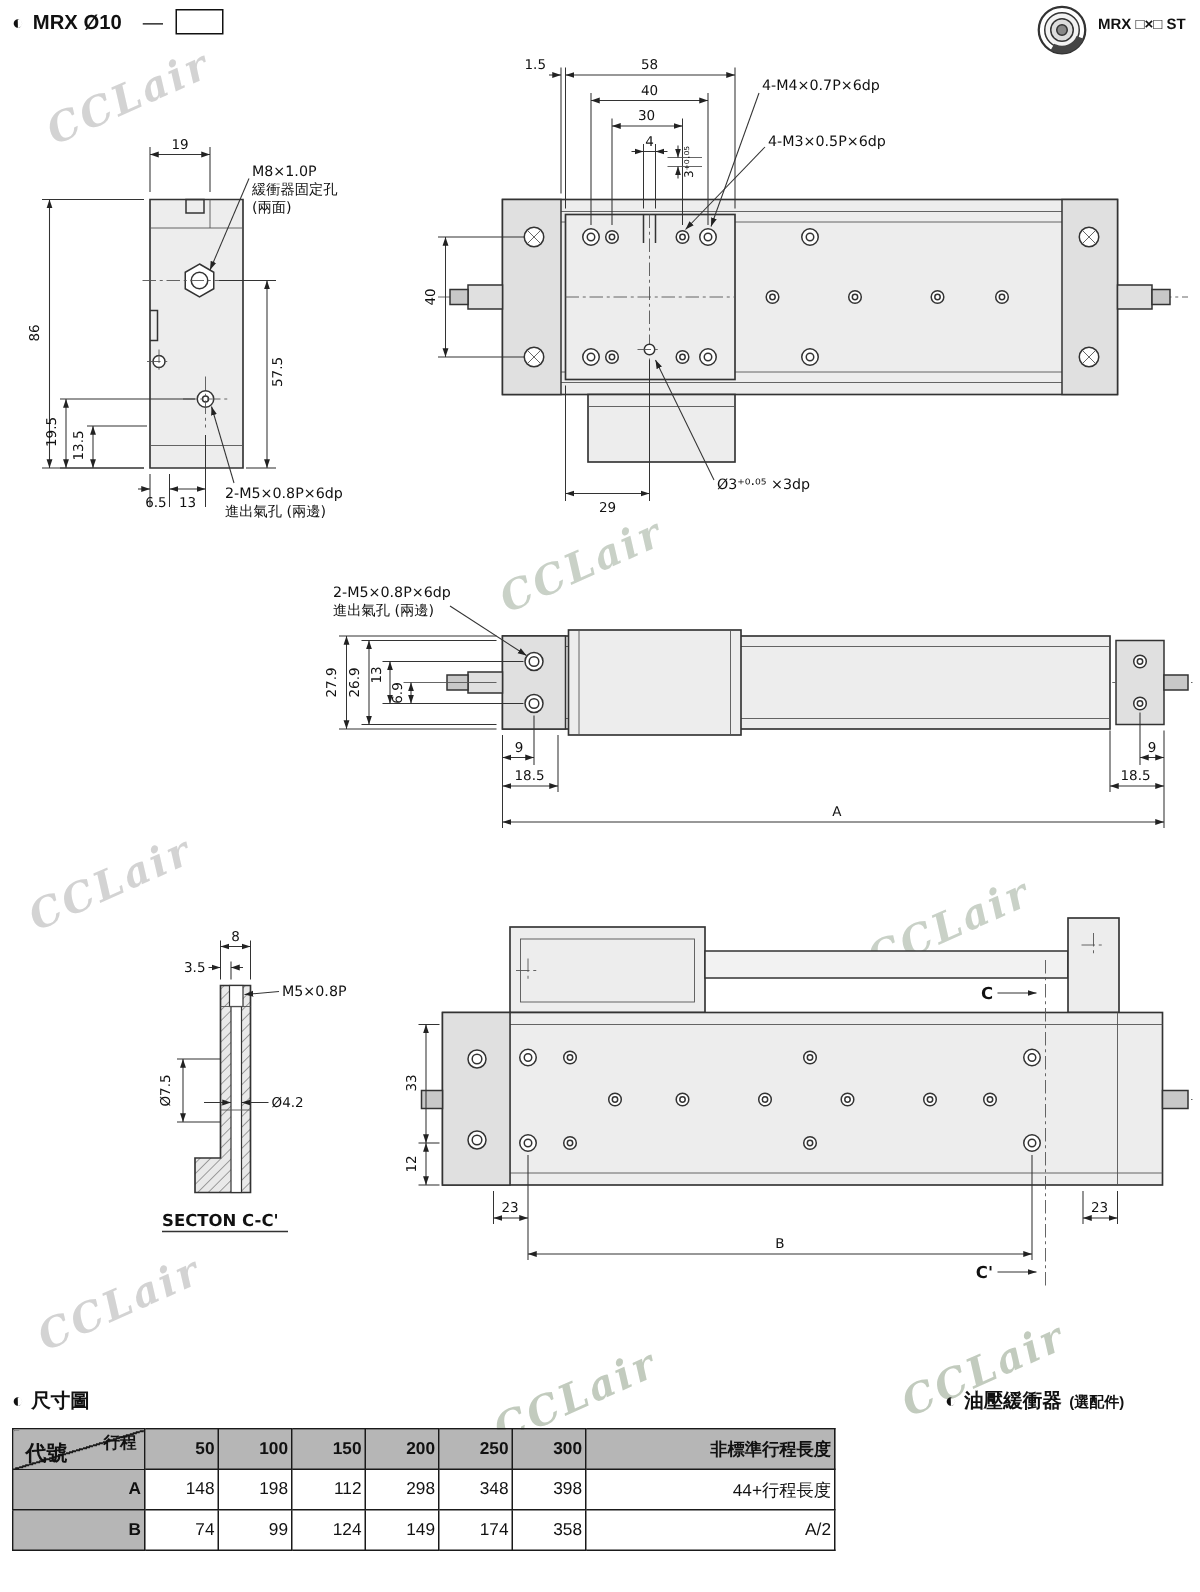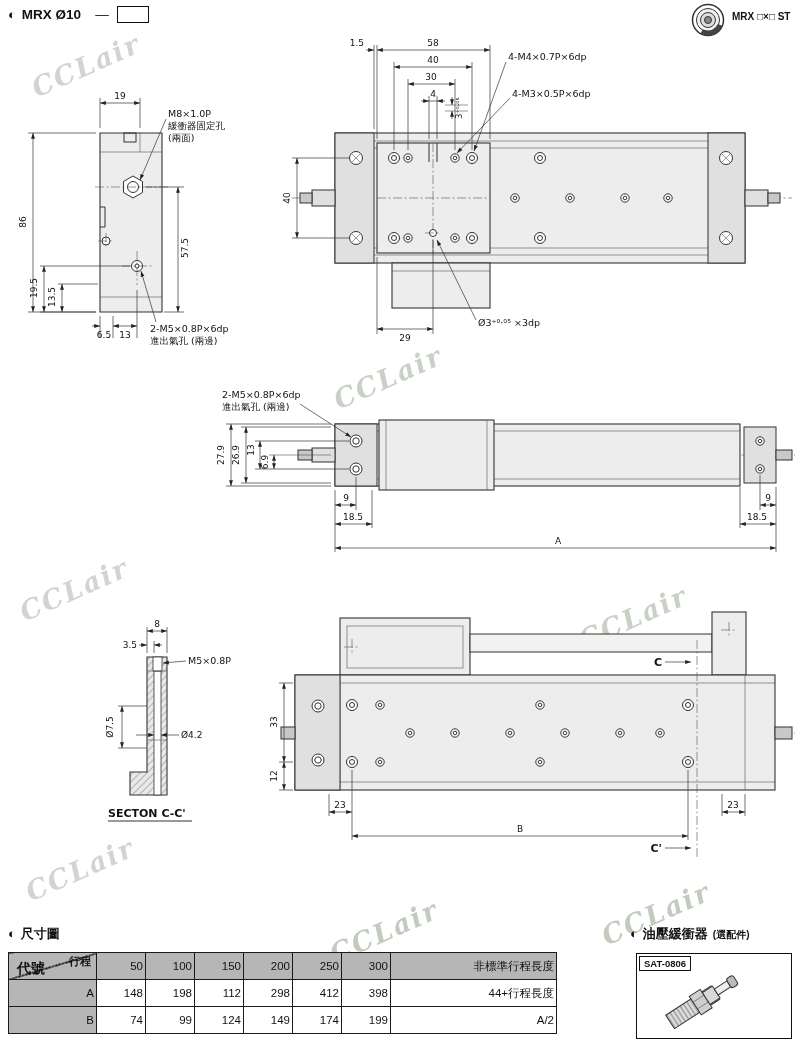--- a/index.html
+++ b/index.html
@@ -42,21 +42,21 @@
 
   
   .sec-title{position:absolute;display:flex;align-items:baseline;gap:5px;font-weight:bold;font-size:13px}
   #dim-title{left:8px;top:925px}
   #abs-title{left:630px;top:925px}
   #abs-title .sub{font-size:10px}
 
   
   table.dims{position:absolute;left:8px;top:952px;border-collapse:collapse;table-layout:fixed;font-size:11.5px}
   .dims td{border:1px solid #1a1a1a;text-align:right;height:26px;background:#fff;padding:0 2px}
-  .dims td.hd{background:#b6b6b6;font-weight:normal}
+  .dims td.hd{background:#b6b6b6;font-weight:bold}
   .dims td.corner{position:relative;background-color:#b6b6b6;font-weight:bold;
     background-image:linear-gradient(to bottom right,transparent calc(50% - .7px),#1a1a1a calc(50% - .7px),#1a1a1a calc(50% + .7px),transparent calc(50% + .7px));}
   .corner .ct{position:absolute;top:1px;right:5px;font-size:11px}
   .corner .cb{position:absolute;bottom:1px;left:8px;font-size:14px}
 
   
   .abs-box{position:absolute;left:636px;top:953px;width:154px;height:84px;border:1.5px solid #111;background:#fff}
   .abs-tag{position:absolute;left:2px;top:2px;border:1.2px solid #111;font-size:9.5px;font-weight:bold;padding:1px 4px;background:#fff;z-index:2}
 </style>
 </head>
@@ -508,57 +508,37 @@
       <td class="hd">250</td>
       <td class="hd">300</td>
       <td class="hd">非標準行程長度</td>
     </tr>
     <tr>
       <td class="hd">A</td>
       <td>148</td>
       <td>198</td>
       <td>112</td>
       <td>298</td>
-      <td>412</td>
+      <td>348</td>
       <td>398</td>
       <td>44+行程長度</td>
     </tr>
     <tr>
       <td class="hd">B</td>
       <td>74</td>
       <td>99</td>
       <td>124</td>
       <td>149</td>
       <td>174</td>
-      <td>199</td>
+      <td>358</td>
       <td>A/2</td>
     </tr>
   </tbody>
     </table>
 
   <div class="sec-title" id="abs-title">
     <span>◐</span>
     <span>油壓緩衝器</span>
     <span class="sub">(選配件)</span>
   </div>
 
-  <div class="abs-box">
-    <div class="abs-tag">SAT-0806</div>
-    <svg width="150" height="80">
-      <defs>
-        <pattern id="thr2" width="4" height="16" patternUnits="userSpaceOnUse">
-          <rect width="4" height="16" fill="#e0e0e0"></rect>
-          <line x1="1" y1="0" x2="1" y2="16" stroke="#777" stroke-width="1"></line>
-        </pattern>
-      </defs>
-      <g transform="translate(70,44) rotate(-33)">
-        <rect x="-44" y="-8" width="54" height="16" fill="url(#thr2)" stroke="#333" stroke-width="1"></rect>
-        <rect x="-14" y="-11" width="13" height="22" fill="#cfcfcf" stroke="#333" stroke-width="1"></rect>
-        <line x1="-14" y1="-4" x2="-1" y2="-4" class="thin"></line>
-        <line x1="-14" y1="4" x2="-1" y2="4" class="thin"></line>
-        <rect x="-1" y="-7" width="12" height="14" fill="#d8d8d8" stroke="#333" stroke-width="1"></rect>
-        <rect x="11" y="-3.5" width="15" height="7" fill="#eee" stroke="#333" stroke-width="1"></rect>
-        <rect x="26" y="-5.5" width="8" height="11" rx="2.5" fill="#bbb" stroke="#333" stroke-width="1"></rect>
-      </g>
-    </svg>
-  </div>
 
 </div>
 
 </body></html>

